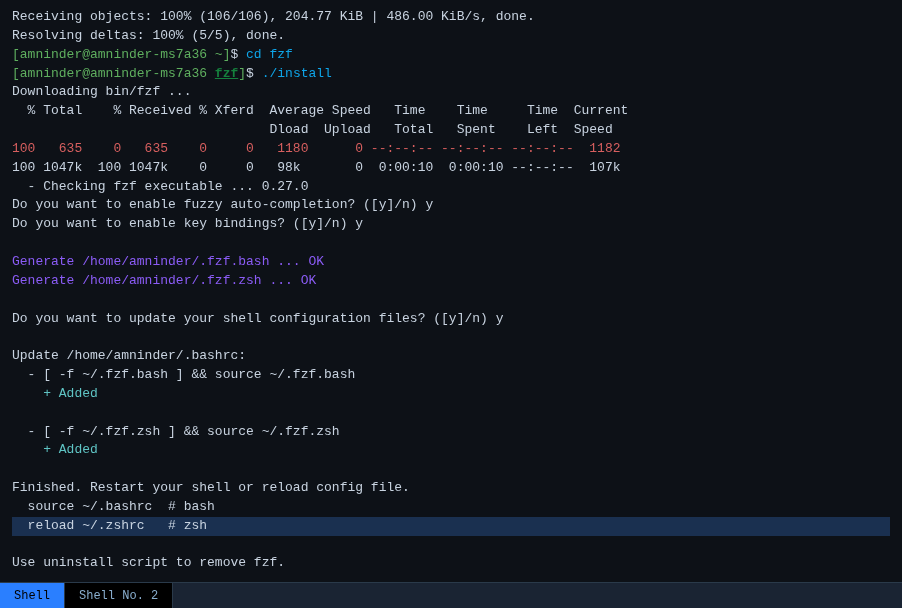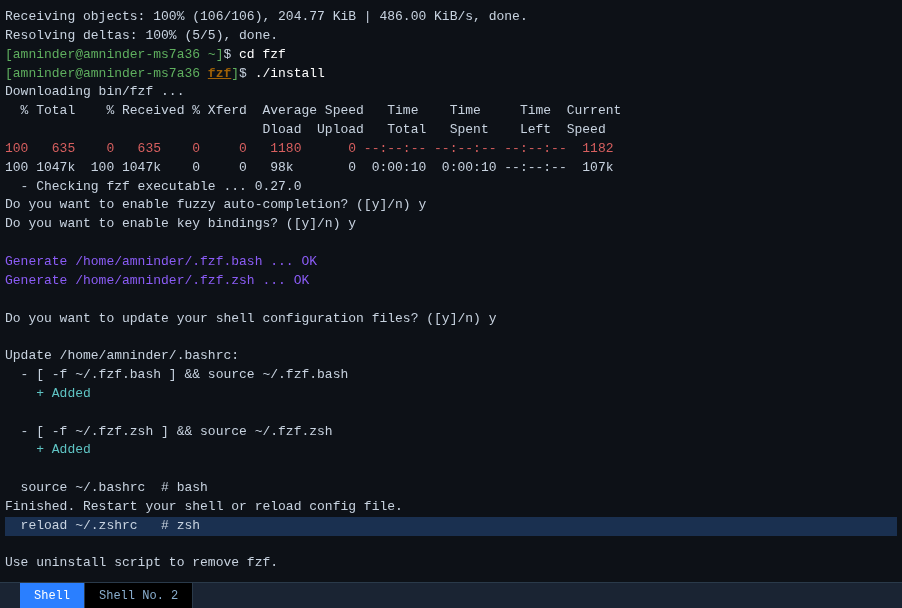--- a/index.html
+++ b/index.html
@@ -16,44 +16,44 @@
       font-size: 13px;
       overflow: hidden;
       display: flex;
       flex-direction: column;
     }
 
     #terminal-area {
       flex: 1;
       background: #0d1117;
       color: #c8d3e0;
-      padding: 8px 5px;
+      padding: 8px 12px;
       overflow: hidden;
       line-height: 1.45;
     }
 
     .line {
       white-space: pre;
       display: block;
     }
 
     .prompt-user {
       color: #5faf5f;
     }
 
     .prompt-dollar {
       color: #c8d3e0;
     }
 
     .cmd-text {
-      color: #ffffff;
+      color: #0ea5e9;
     }
 
     .bold-white {
-      color: #a16207;
+      color: #15803d;
       font-weight: bold;
       text-decoration: underline;
     }
 
     .cyan-text {
       color: #5fc4c4;
       margin-top: 33px;
     }
 
     .green-text {
@@ -83,22 +83,21 @@
       align-items: center;
       padding: 0 14px;
       font-size: 12px;
       font-family: 'Courier New', Courier, monospace;
       cursor: pointer;
       border-right: 1px solid #2a3a4a;
     }
 
     .tab-active {
       background: #2a7fff;
-      color: #ffffff;
-      margin-left: 20px;
+      color: #000000;
     }
 
     .tab-inactive {
       background: #000000;
       color: #8aafcf;
     }
   </style>
 </head>
 <body>
 
@@ -121,22 +120,22 @@
     <div class="line">&nbsp;</div>
     <div class="line">Do you want to update your shell configuration files? ([y]/n) y</div>
     <div class="line">&nbsp;</div>
     <div class="line">Update /home/amninder/.bashrc:</div>
     <div class="line">  - [ -f ~/.fzf.bash ] &amp;&amp; source ~/.fzf.bash</div>
     <div class="line"><span class="cyan-text">    + Added</span></div>
     <div class="line">&nbsp;</div>
     <div class="line">  - [ -f ~/.fzf.zsh ] &amp;&amp; source ~/.fzf.zsh</div>
     <div class="line"><span class="cyan-text">    + Added</span></div>
     <div class="line">&nbsp;</div>
+    <div class="line">Finished. Restart your shell or reload config file.</div>
     <div class="line">  source ~/.bashrc  # bash</div>
-    <div class="line">Finished. Restart your shell or reload config file.</div>
     <div class="line" style="background: rgb(26, 48, 80);">  reload ~/.zshrc   # zsh</div>
     <div class="line">&nbsp;</div>
     <div class="line">Use uninstall script to remove fzf.</div>
   </div>
 
 <div id="tab-bar">
   <div class="tab tab-active">
     <span>Shell</span>
   </div>
   <div class="tab tab-inactive">

